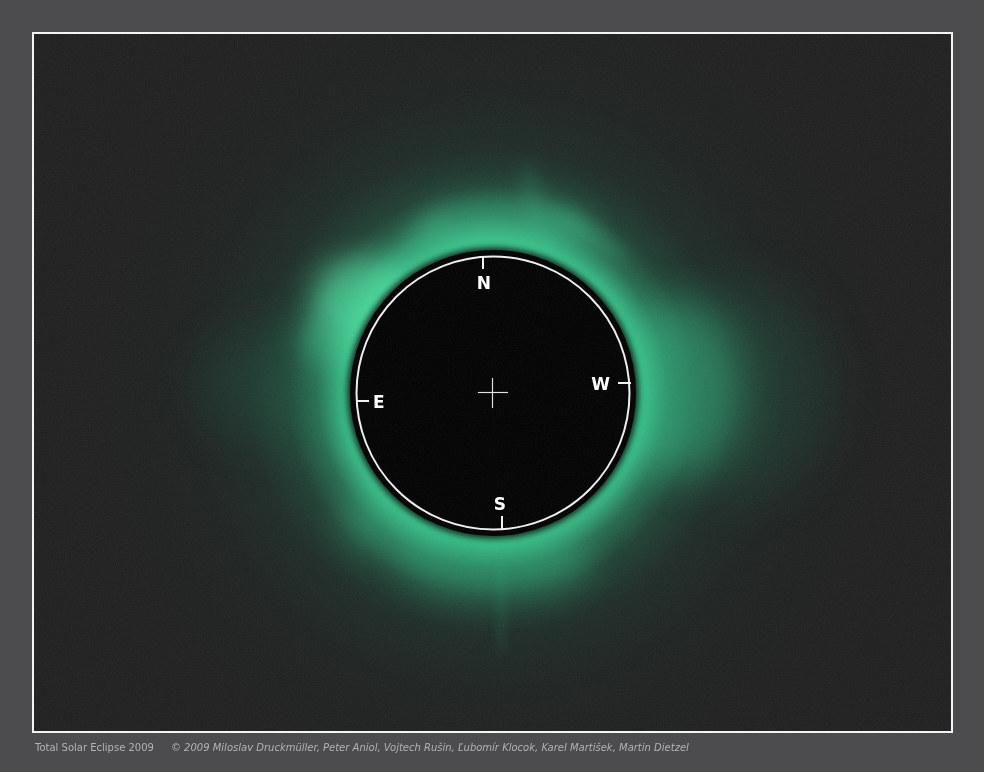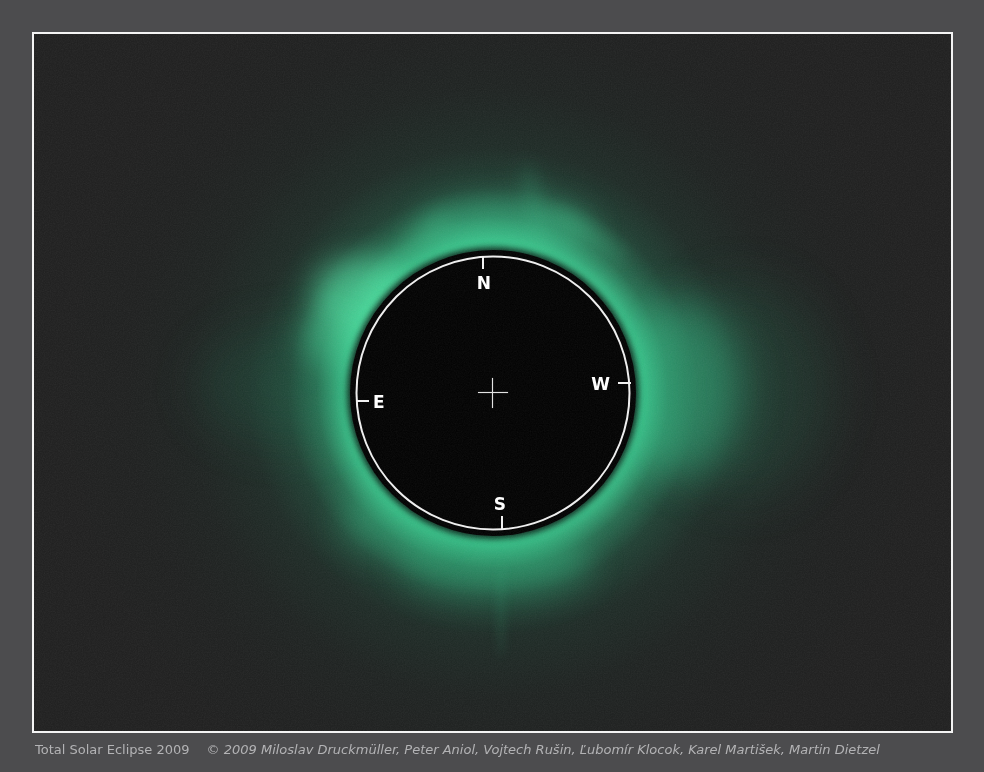--- a/index.html
+++ b/index.html
@@ -115,21 +115,21 @@
     pointer-events: none;
   }
 
   
   .caption {
     position: absolute;
     left: 35px;
     top: 742px;
     width: 930px;
     color: #b3b3b5;
-    font-size: 13px;
+    font-size: 10px;
     white-space: nowrap;
   }
   .caption-title { font-style: normal; }
   .caption-credit { font-style: italic; margin-left: 17px; }
 </style>
 </head>
 <body>
 
 <div class="photo-frame">
 

